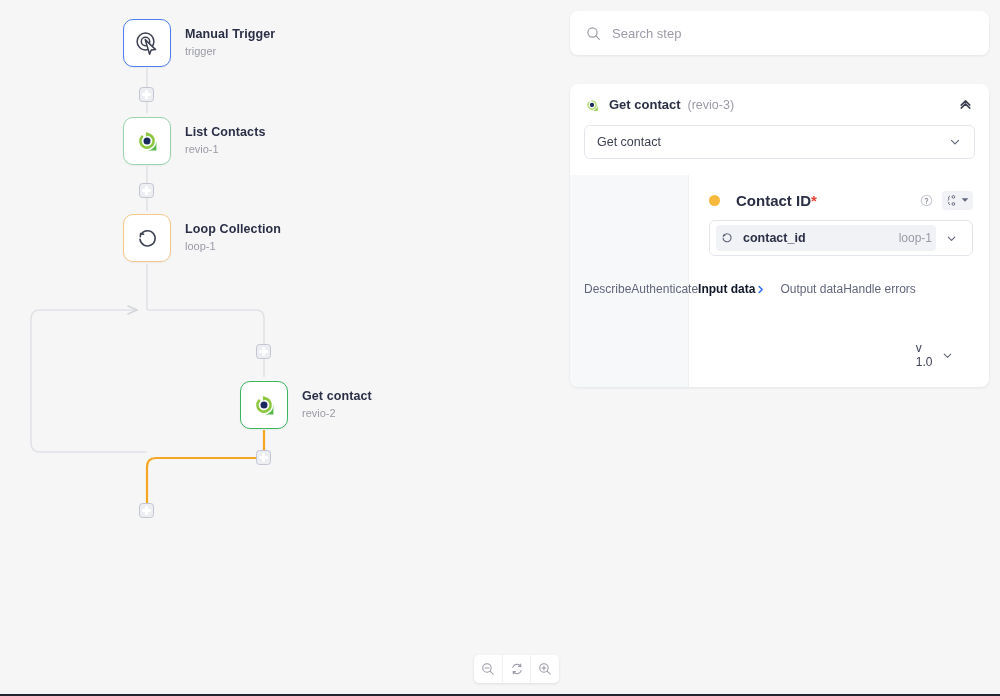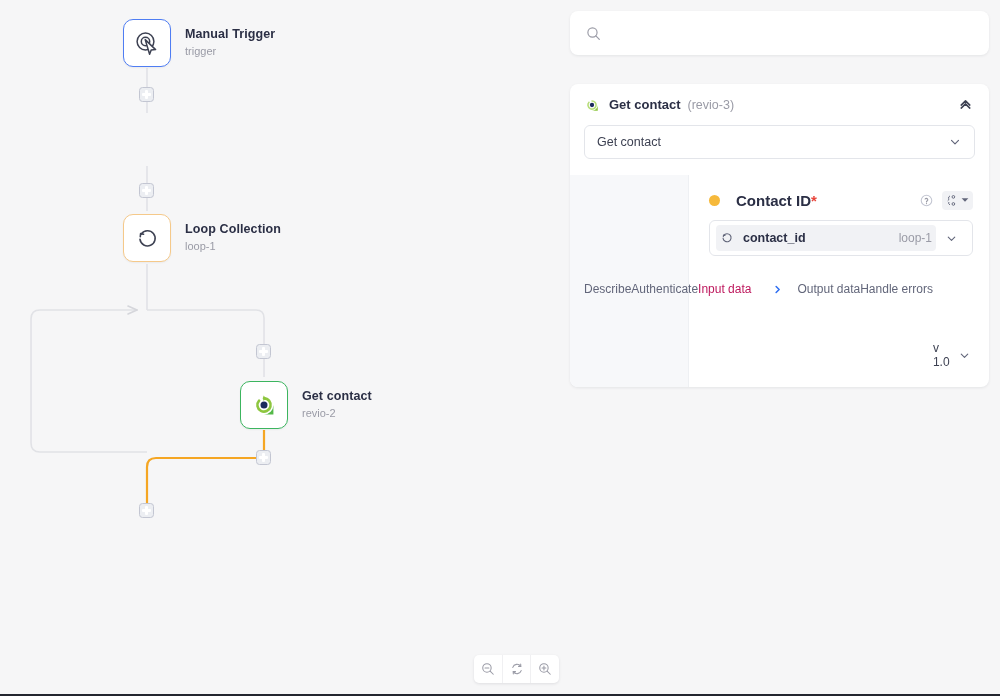--- a/index.html
+++ b/index.html
@@ -95,21 +95,21 @@
   #step-body { display: flex; height: 216px; margin-top: 16px; }
 
   #tabs {
     width: 119px; background: #f7f8fa; border-right: 1px solid #eef0f3;
     padding: 12px 0 0 14px; display: flex; flex-direction: row;
   }
   .tab {
     font-size: 12px; color: #62667a; padding: 6px 0; cursor: pointer;
     display: flex; align-items: center; white-space: nowrap;
   }
-  .tab.active { color: #be185d; font-weight: normal; gap: 21px; }
+  .tab.active { color: #0f172a; font-weight: bold; }
   .tab .arrow { margin-left: auto; margin-right: 14px; display: none; }
   .tab.active .arrow { display: flex; }
   #version { margin-top: auto; margin-bottom: 22px; display: flex; align-items: center;
              font-size: 12px; color: #3d4152; cursor: pointer; }
   #version .cv { margin-left: 8px; display: flex; }
 
   #fields { flex: 1 1 auto; padding: 14px 16px 0 20px; }
 
   .field-head { display: flex; align-items: center; height: 22px; }
   .dot { width: 11px; height: 11px; border-radius: 50%; background: #f6b93b; flex: 0 0 auto; }
@@ -175,20 +175,34 @@
         </svg>
       </div>
       <div class="node-text">
         <div class="node-title">Manual Trigger</div>
         <div class="node-sub">trigger</div>
       </div>
     </div>
 
     <div class="plus" style="left:139px; top:87px;"></div>
 
+    <div class="node" style="left:123px; top:117px;">
+      <div class="node-box sel-lgreen">
+        <svg width="26" height="26" viewBox="0 0 26 26">
+          <path d="M13 3.6 A9.4 9.4 0 1 0 22.4 13 L22.4 22.4 L13 22.4 A9.4 9.4 0 0 1 13 3.6 Z" fill="#54b948"></path>
+          <path d="M13 6.4 A6.6 6.6 0 1 1 8.1 8.6" fill="none" stroke="#8dc63f" stroke-width="2.6" stroke-linecap="round"></path>
+          <path d="M12.4 3.4 L15.3 6.2 L12.4 9.0 Z" fill="#8dc63f"></path>
+          <circle cx="13" cy="13" r="3.5" fill="#1b2a5e"></circle>
+        </svg>
+      </div>
+      <div class="node-text">
+        <div class="node-title">List Contacts</div>
+        <div class="node-sub">revio-1</div>
+      </div>
+    </div>
 
     <div class="plus" style="left:139px; top:183px;"></div>
 
     <div class="node" style="left:123px; top:214px;">
       <div class="node-box sel-amber">
         <svg width="26" height="26" viewBox="0 0 26 26">
           <path d="M7.3 9.0 A7.6 7.6 0 1 1 6.0 14.4" fill="none" stroke="#3d4152" stroke-width="1.6" stroke-linecap="round"></path>
           <path d="M9.6 9.2 L6.6 8.6 L6.3 11.8" fill="none" stroke="#3d4152" stroke-width="1.6" stroke-linecap="round" stroke-linejoin="round"></path>
         </svg>
       </div>
@@ -242,20 +256,21 @@
         </svg>
       </div>
     </div>
   </div>
 
   <div id="search-card">
     <svg width="15" height="15" viewBox="0 0 16 16">
       <circle cx="6.9" cy="6.9" r="4.9" fill="none" stroke="#9a9ba6" stroke-width="1.25"></circle>
       <path d="M10.5 10.5 L14.2 14.2" stroke="#9a9ba6" stroke-width="1.25" stroke-linecap="round"></path>
     </svg>
+    <input id="search-input" type="text" placeholder="Search step" style="">
   </div>
 
   <div id="step-card">
 
     <div id="step-head">
       <svg class="ico" viewBox="0 0 26 26">
         <path d="M13 3.6 A9.4 9.4 0 1 0 22.4 13 L22.4 22.4 L13 22.4 A9.4 9.4 0 0 1 13 3.6 Z" fill="#8dc63f"></path>
         <path d="M13 6.4 A6.6 6.6 0 1 1 8.1 8.6" fill="none" stroke="#b7dd7a" stroke-width="2.6" stroke-linecap="round"></path>
         <circle cx="13" cy="13" r="3.5" fill="#1b2a5e"></circle>
       </svg>

